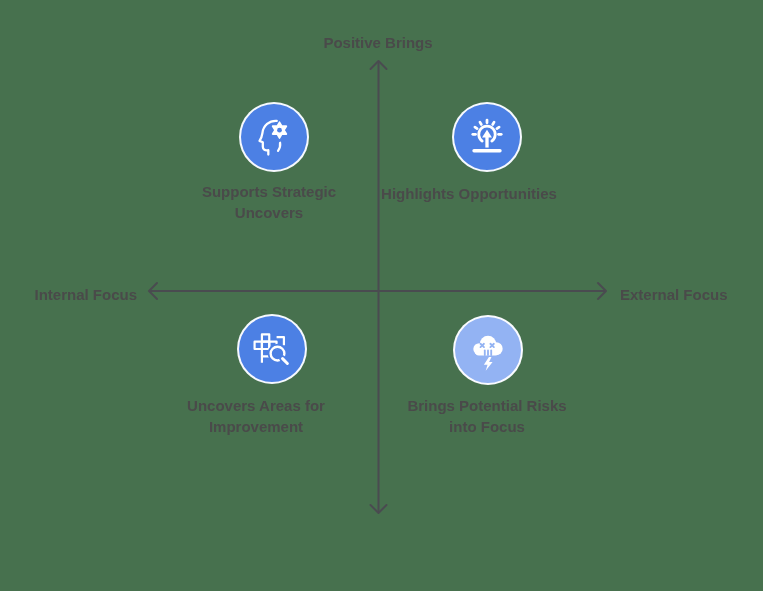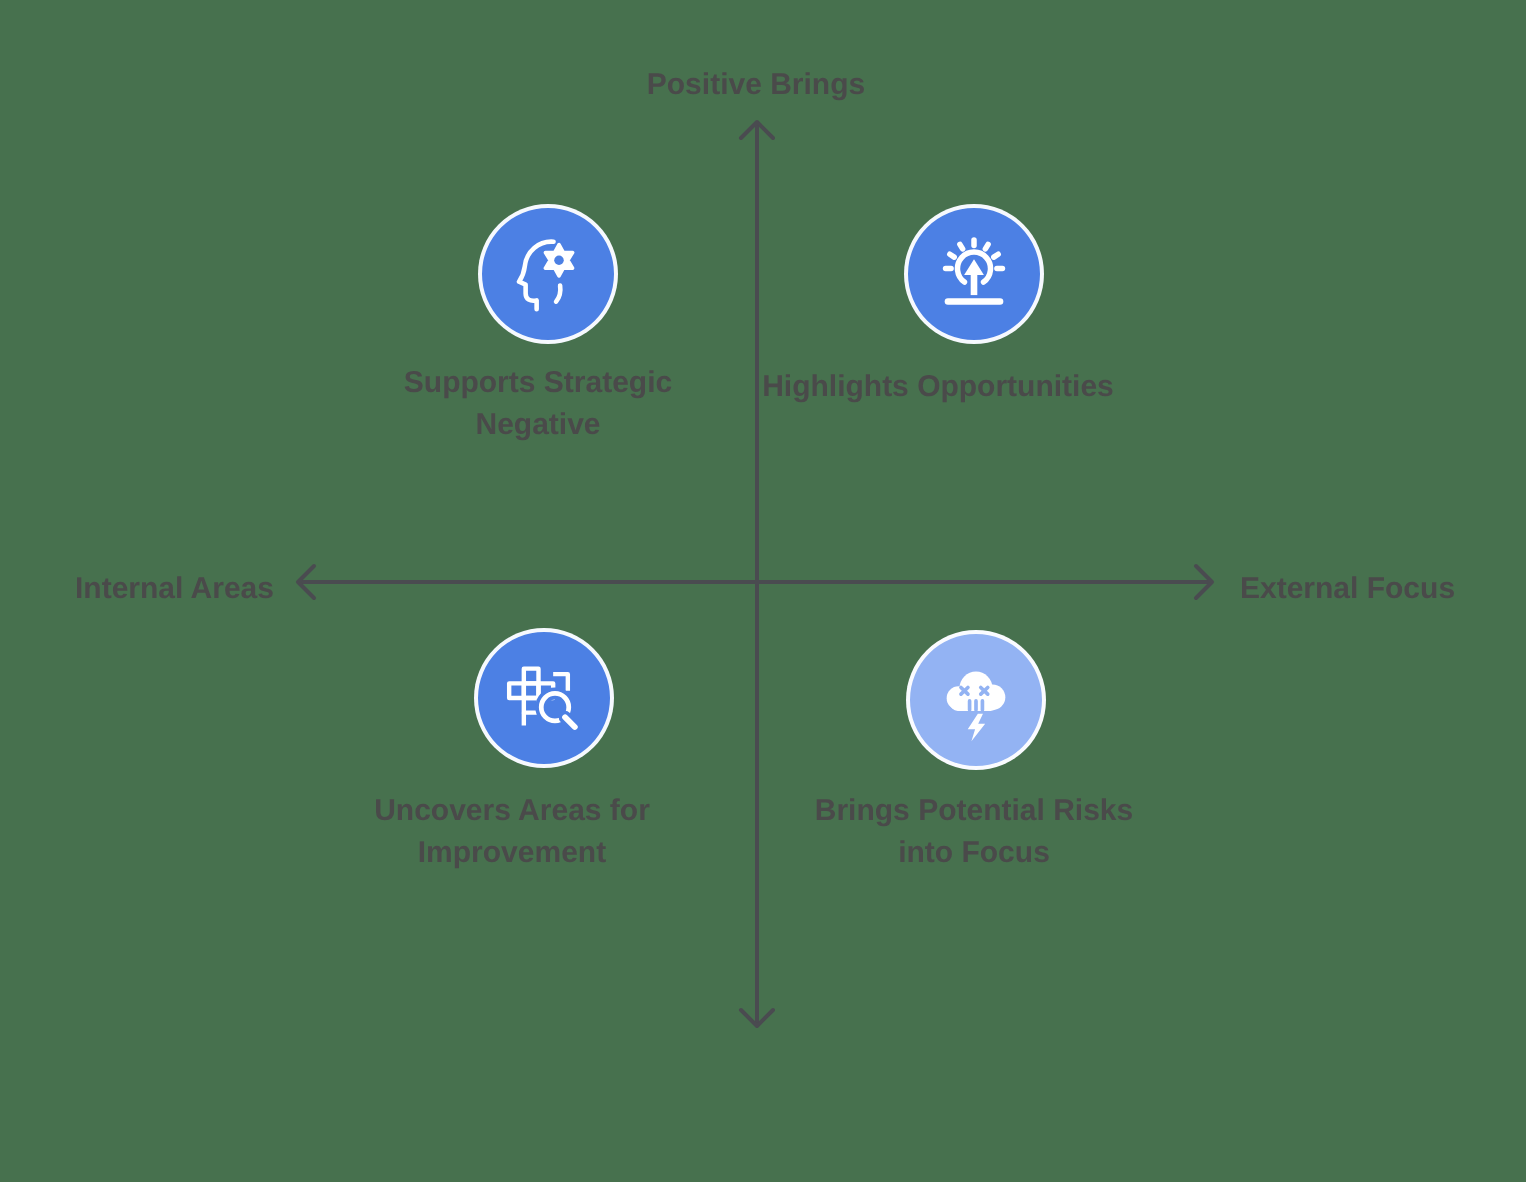--- a/index.html
+++ b/index.html
@@ -54,35 +54,35 @@
         <line x1="150" y1="291" x2="605" y2="291"></line>
         <path d="M370.5 69 L378.5 61 L386.5 69"></path>
         <path d="M370.5 505 L378.5 513 L386.5 505"></path>
         <path d="M157 283 L149 291 L157 299"></path>
         <path d="M598 283 L606 291 L598 299"></path>
       </g>
     </svg>
   </div>
 
   <div class="axis-label top">Positive Brings</div>
-  <div class="axis-label left">Internal Areas</div>
+  <div class="axis-label left">Internal Focus</div>
   <div class="axis-label right">External Focus</div>
 
   <div class="quadrant tl">
     <div class="icon-circle" style="background: rgb(76, 128, 228); color: rgb(76, 128, 228);">
       <svg width="44" height="44" viewBox="0 0 48 48">
         <g stroke="#fff" stroke-width="2.5" fill="none" stroke-linecap="round" stroke-linejoin="round">
           <path d="M27 6.4 C19 5.8 12.2 11.5 11.3 20 C11 22.5 10.2 25.1 8.2 28.2 L11.8 29.8 L11.8 34.6 C11.8 37.8 14.3 39.2 17.8 38.4 L17.8 43.2"></path>
           <path d="M30.6 30.3 C31.1 33.6 30.3 36.7 28.4 39.1"></path>
         </g>
         <polygon points="30,8 27.6,12.3 22.6,12.3 25.2,16.5 22.6,20.8 27.6,20.7 30,25 32.4,20.7 37.4,20.8 34.8,16.5 37.4,12.3 32.4,12.3" fill="#fff" stroke="#fff" stroke-width="2" stroke-linejoin="round"></polygon>
         <circle cx="30" cy="16.5" r="2.6" fill="currentColor"></circle>
       </svg>
     </div>
-    <div class="q-label">Supports Strategic Negative</div>
+    <div class="q-label">Supports Strategic Uncovers</div>
   </div>
 
   <div class="quadrant tr">
     <div class="icon-circle" style="background: rgb(76, 128, 228); color: rgb(76, 128, 228);">
       <svg width="44" height="44" viewBox="0 0 48 48">
         <g stroke="#fff" stroke-width="3" fill="none" stroke-linecap="round">
           <path d="M18.8 28.4 A9 9 0 1 1 29.2 28.4"></path>
           <line x1="11.5" y1="21" x2="8.5" y2="21"></line>
           <line x1="13.2" y1="14.8" x2="10.8" y2="13.2"></line>
           <line x1="17.8" y1="10.3" x2="16.3" y2="7.8"></line>

